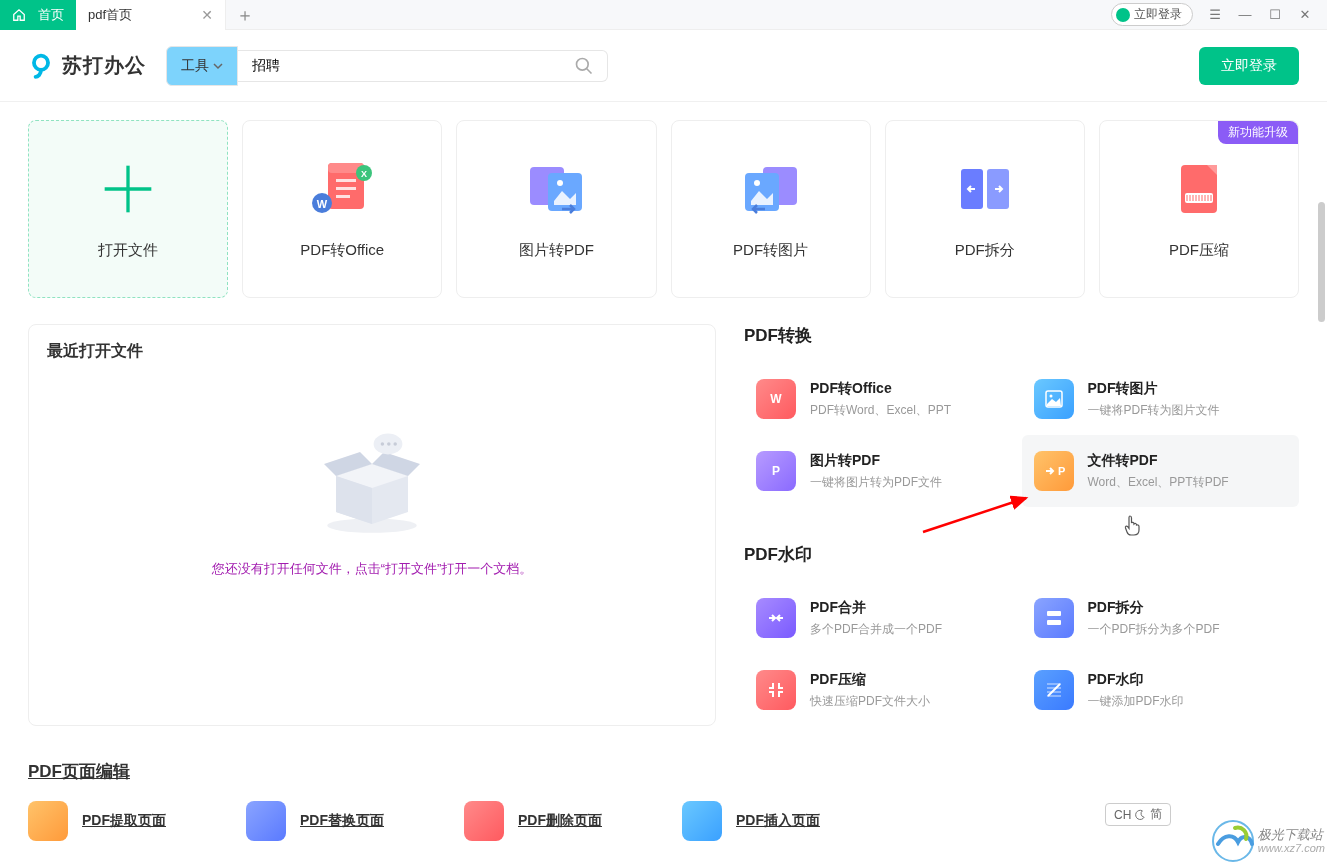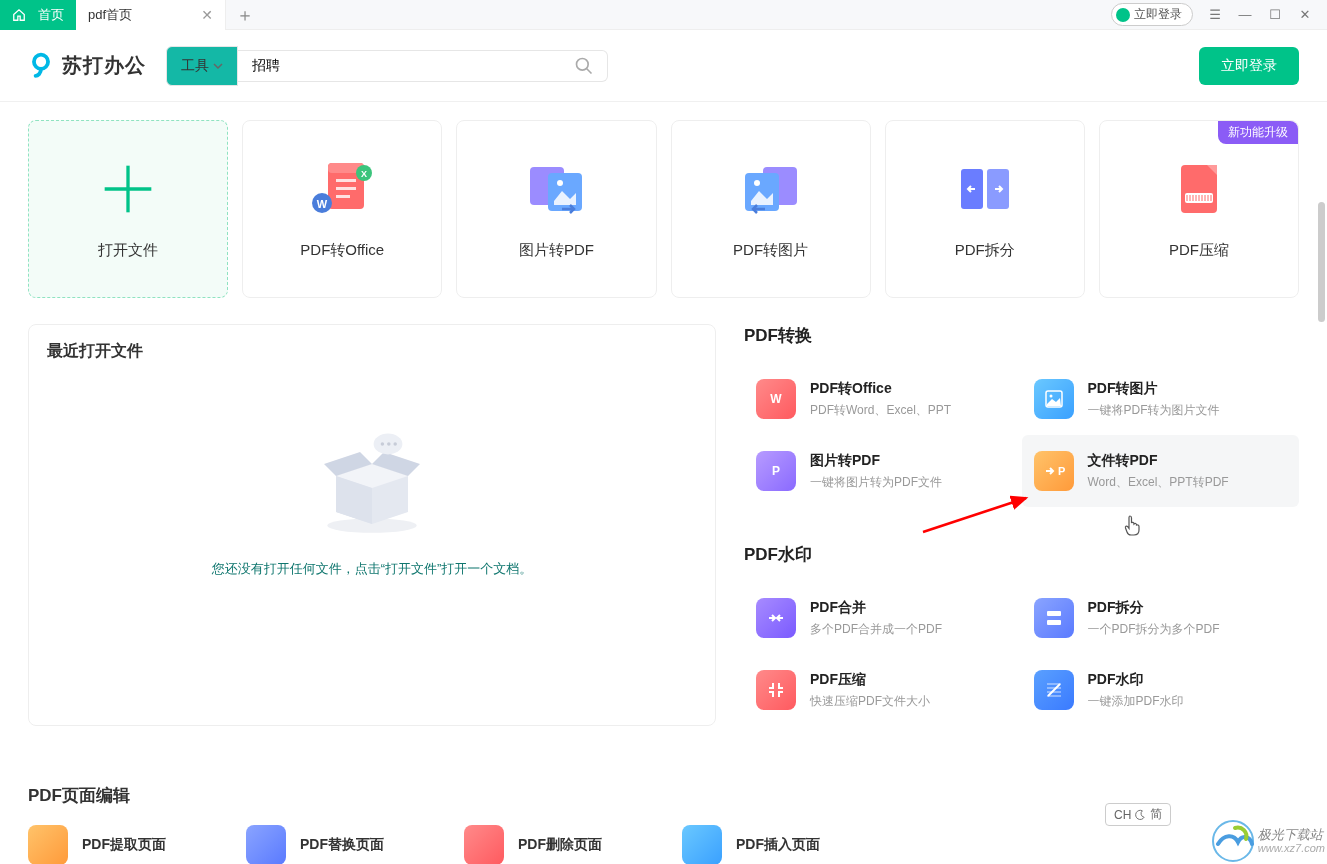--- a/index.html
+++ b/index.html
@@ -12,24 +12,24 @@
   .tab-current { background: #fff; border-right: 1px solid #eee; width: 150px; justify-content: space-between; }
   .tab-close { cursor: pointer; color: #999; font-size: 14px; }
   .tab-add { padding: 0 10px; color: #888; cursor: pointer; font-size: 18px; }
   .titlebar-right { margin-left: auto; display: flex; align-items: center; gap: 14px; padding-right: 14px; }
   .login-badge { background: #fff; border: 1px solid #ccc; border-radius: 12px; padding: 2px 10px 2px 4px; display: flex; align-items: center; gap: 4px; font-size: 12px; color: #555; cursor: pointer; }
   .login-badge .dot { width: 14px; height: 14px; background: #00c389; border-radius: 10px; }
   .win-btn { color: #777; cursor: pointer; font-size: 13px; width: 16px; text-align: center; }
   
   
   .header { height: 72px; display: flex; align-items: center; padding: 0 28px; border-bottom: 1px solid #f0f0f0; gap: 20px; }
-  .logo { display: flex; gap: 8px; }
+  .logo { display: flex; align-items: center; gap: 8px; }
   .logo-mark { width: 26px; height: 26px; }
   .logo-text { font-size: 20px; font-weight: 600; color: #333; letter-spacing: 1px; }
-  .tools-dd { display: flex; align-items: center; gap: 4px; font-size: 14px; color: #333; border: 1px solid #e6e6e6; border-radius: 6px 0 0 6px; padding: 10px 14px; background: #14b8a6; cursor: pointer; }
+  .tools-dd { display: flex; align-items: center; gap: 4px; font-size: 14px; color: #333; border: 1px solid #e6e6e6; border-radius: 6px 0 0 6px; padding: 10px 14px; background: #7dd3fc; cursor: pointer; }
   .search-wrap { display: flex; align-items: center; }
   .search-input { border: 1px solid #e6e6e6; border-left: none; height: 32px; width: 370px; padding: 0 40px 0 14px; font-size: 14px; outline: none; border-radius: 0 6px 6px 0; }
   .search-icon { margin-left: -34px; color: #aaa; cursor: pointer; }
   .header-login { margin-left: auto; background: #00c389; color: #fff; border: none; padding: 10px 22px; border-radius: 6px; font-size: 14px; cursor: pointer; }
   
   
   .main { padding: 18px 28px 0; height: calc(100% - 102px); overflow-y: auto; position: relative; }
   .cards { display: flex; gap: 14px; }
   .card { flex: 1; height: 178px; border: 1px solid #eee; border-radius: 8px; display: flex; flex-direction: column; align-items: center; justify-content: center; gap: 22px; cursor: pointer; position: relative; background: #fff; }
   .card-open { border: 1px dashed #8fe3c1; background: #f3fcf8; }
@@ -37,35 +37,35 @@
   .badge-new { position: absolute; top: 0; right: 0; background: #8b5cf6; color: #fff; font-size: 12px; padding: 3px 10px; border-radius: 0 8px 0 8px; }
   .card-icon { width: 72px; height: 60px; display: flex; align-items: center; justify-content: center; }
   .plus-ic { color: #00c389; stroke: #00c389; }
   
   
   .lower { display: flex; gap: 28px; margin-top: 26px; }
   .recent { flex: 0 0 688px; border: 1px solid #eee; border-radius: 8px; padding: 16px 18px; }
   .recent-title { font-size: 16px; font-weight: 600; }
   .empty { display: flex; flex-direction: column; align-items: center; padding: 48px 0 70px; }
   .empty-box { width: 120px; height: 140px; display: flex; align-items: center; justify-content: center; }
-  .empty-text { color: #0f766e; font-size: 13px; margin-top: 10px; }
+  .empty-text { color: #a21caf; font-size: 13px; margin-top: 10px; }
   
   .right-col { flex: 1; }
   .section-title { font-size: 17px; font-weight: 600; margin-bottom: 16px; color: #222; }
   .section-title.sec2 { margin-top: 36px; }
   .grid2 { display: grid; grid-template-columns: 1fr 1fr; gap: 0; }
   .feat { display: flex; gap: 14px; padding: 16px 12px; cursor: pointer; align-items: center; border-radius: 6px; }
   .feat:hover, .feat.hovered { background: #f5f6f7; }
   .feat-ic { width: 40px; height: 40px; border-radius: 8px; display: flex; align-items: center; justify-content: center; color: #fff; font-weight: bold; font-size: 12px; }
   .feat-txt { display: flex; flex-direction: column; gap: 4px; }
   .feat-title { font-size: 14px; font-weight: 600; color: #222; }
   .feat-desc { font-size: 12px; color: #999; }
   
   
-  .page-edit { margin-top: 58px; }
+  .page-edit { margin-top: 34px; text-decoration: underline; }
   .page-edit-title { font-size: 17px; font-weight: 600; margin-bottom: 18px; }
   .edit-row { display: flex; gap: 80px; }
   .edit-item { display: flex; align-items: center; gap: 14px; cursor: pointer; }
   .edit-ic { width: 40px; height: 40px; border-radius: 8px; }
   .edit-label { font-size: 14px; font-weight: 600; }
   
   
   .arrow { position: absolute; left: 918px; top: 492px; pointer-events: none; }
   .cursor-ic { position: absolute; left: 1123px; top: 514px; pointer-events: none; color: #555; }
   .ime { position: absolute; left: 1105px; bottom: 38px; border: 1px solid #ccc; border-radius: 4px; padding: 2px 8px; font-size: 12px; color: #666; background: #fff; display: flex; gap: 4px; align-items: center; }

